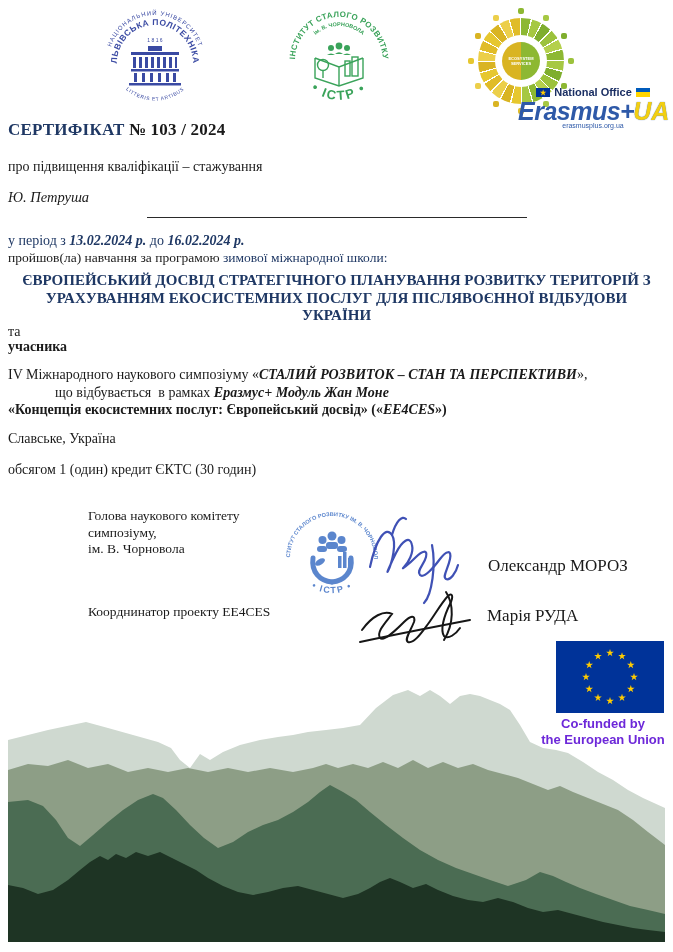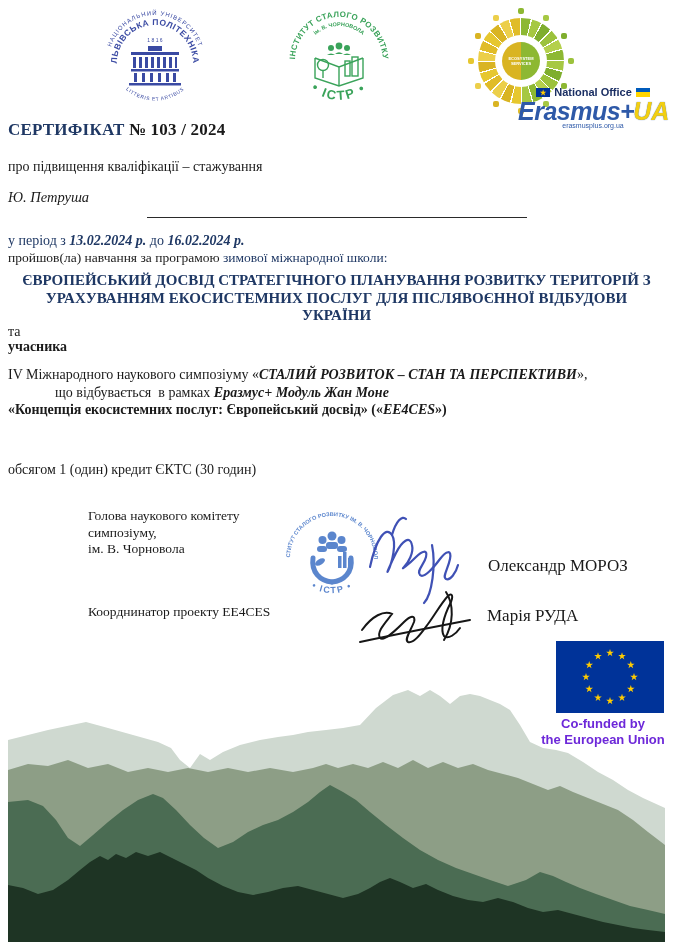--- a/index.html
+++ b/index.html
@@ -216,20 +216,21 @@
 
   <div class="abs ctr and">та</div>
   <div class="abs ctr participant">учасника</div>
 
   <div class="abs ctr symp pre"><span>IV Міжнародного наукового симпозіуму «</span><span class="b">СТАЛИЙ РОЗВИТОК – СТАН ТА ПЕРСПЕКТИВИ</span><span>»,</span></div>
 
   <div class="abs ctr framework pre"><span>що відбувається  в рамках </span><span class="b">Еразмус+ Модуль Жан Моне</span></div>
 
   <div class="abs ctr module pre"><span>«Концепція екосистемних послуг: Європейський досвід» («</span><span class="i">EE4CES</span><span>»)</span></div>
 
+  <div class="abs ctr location">Славське, Україна</div>
   <div class="abs ctr credits">обсягом 1 (один) кредит ЄКТС (30 годин)</div>
 
   <div class="abs role">
     <div>Голова наукового комітету</div>
     <div>симпозіуму,</div>
     <div>ім. В. Чорновола</div>
   </div>
 
   <svg class="abs stamp" viewBox="0 0 100 100">
     <defs>

